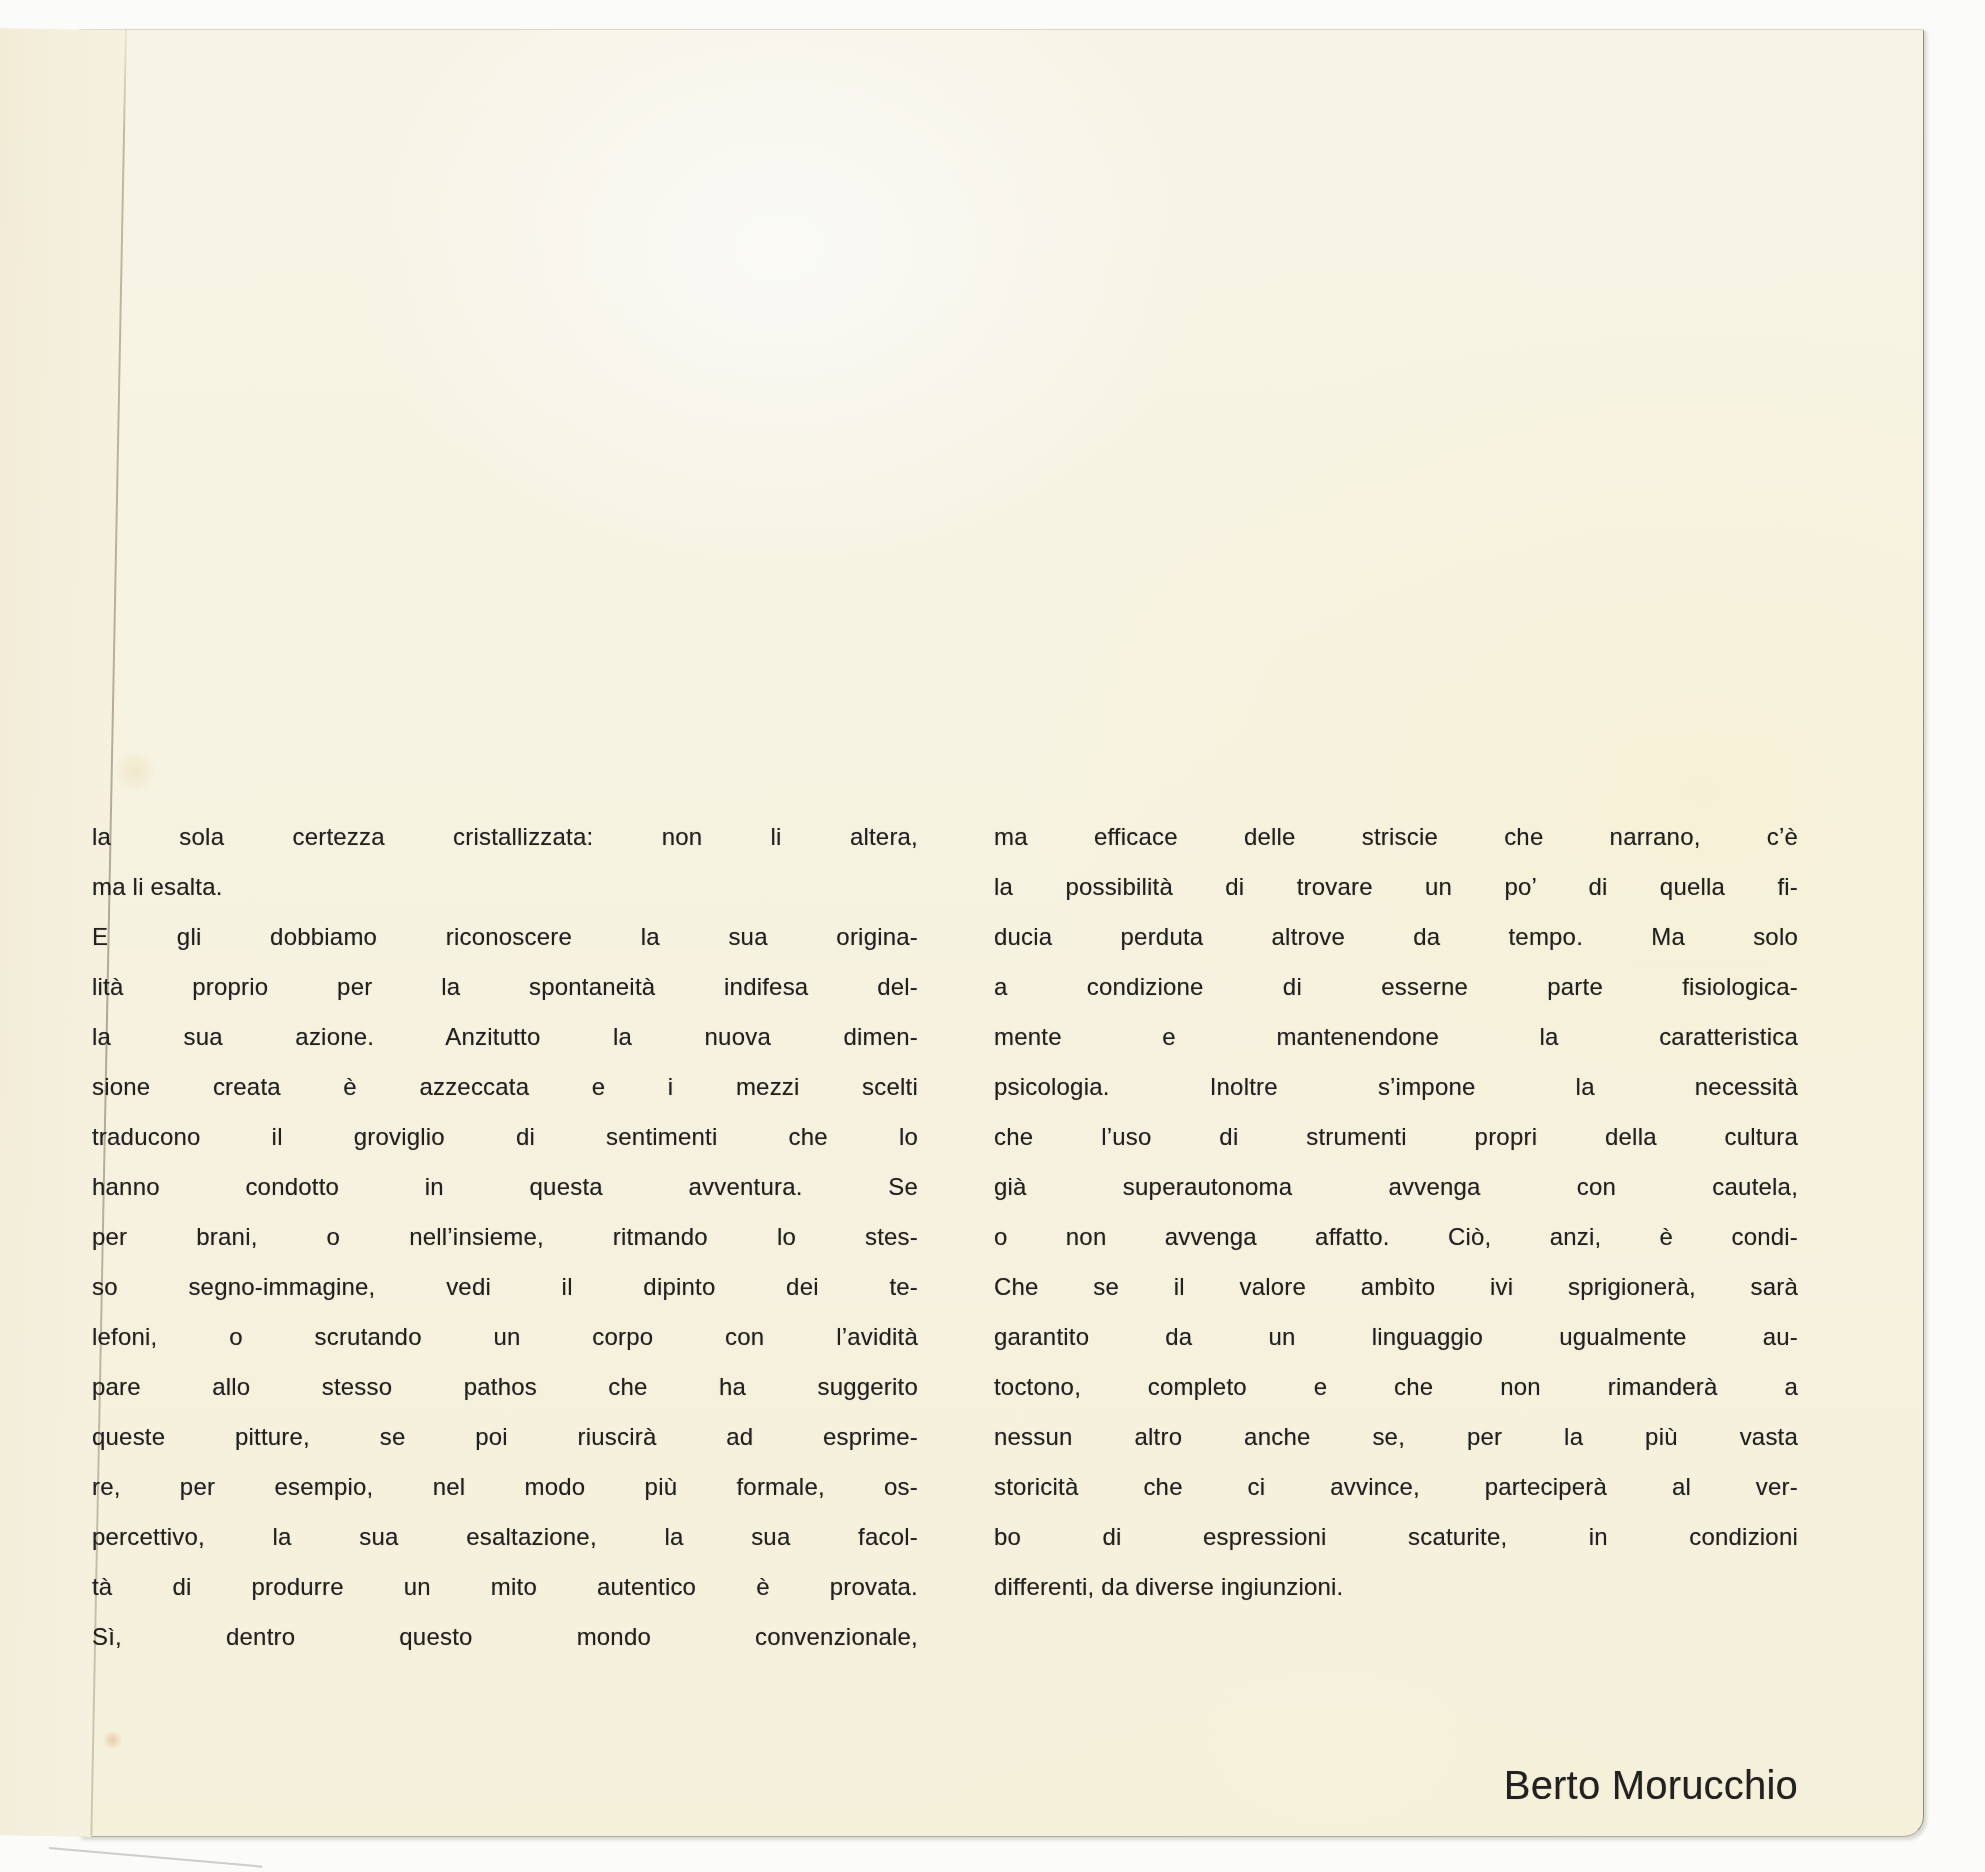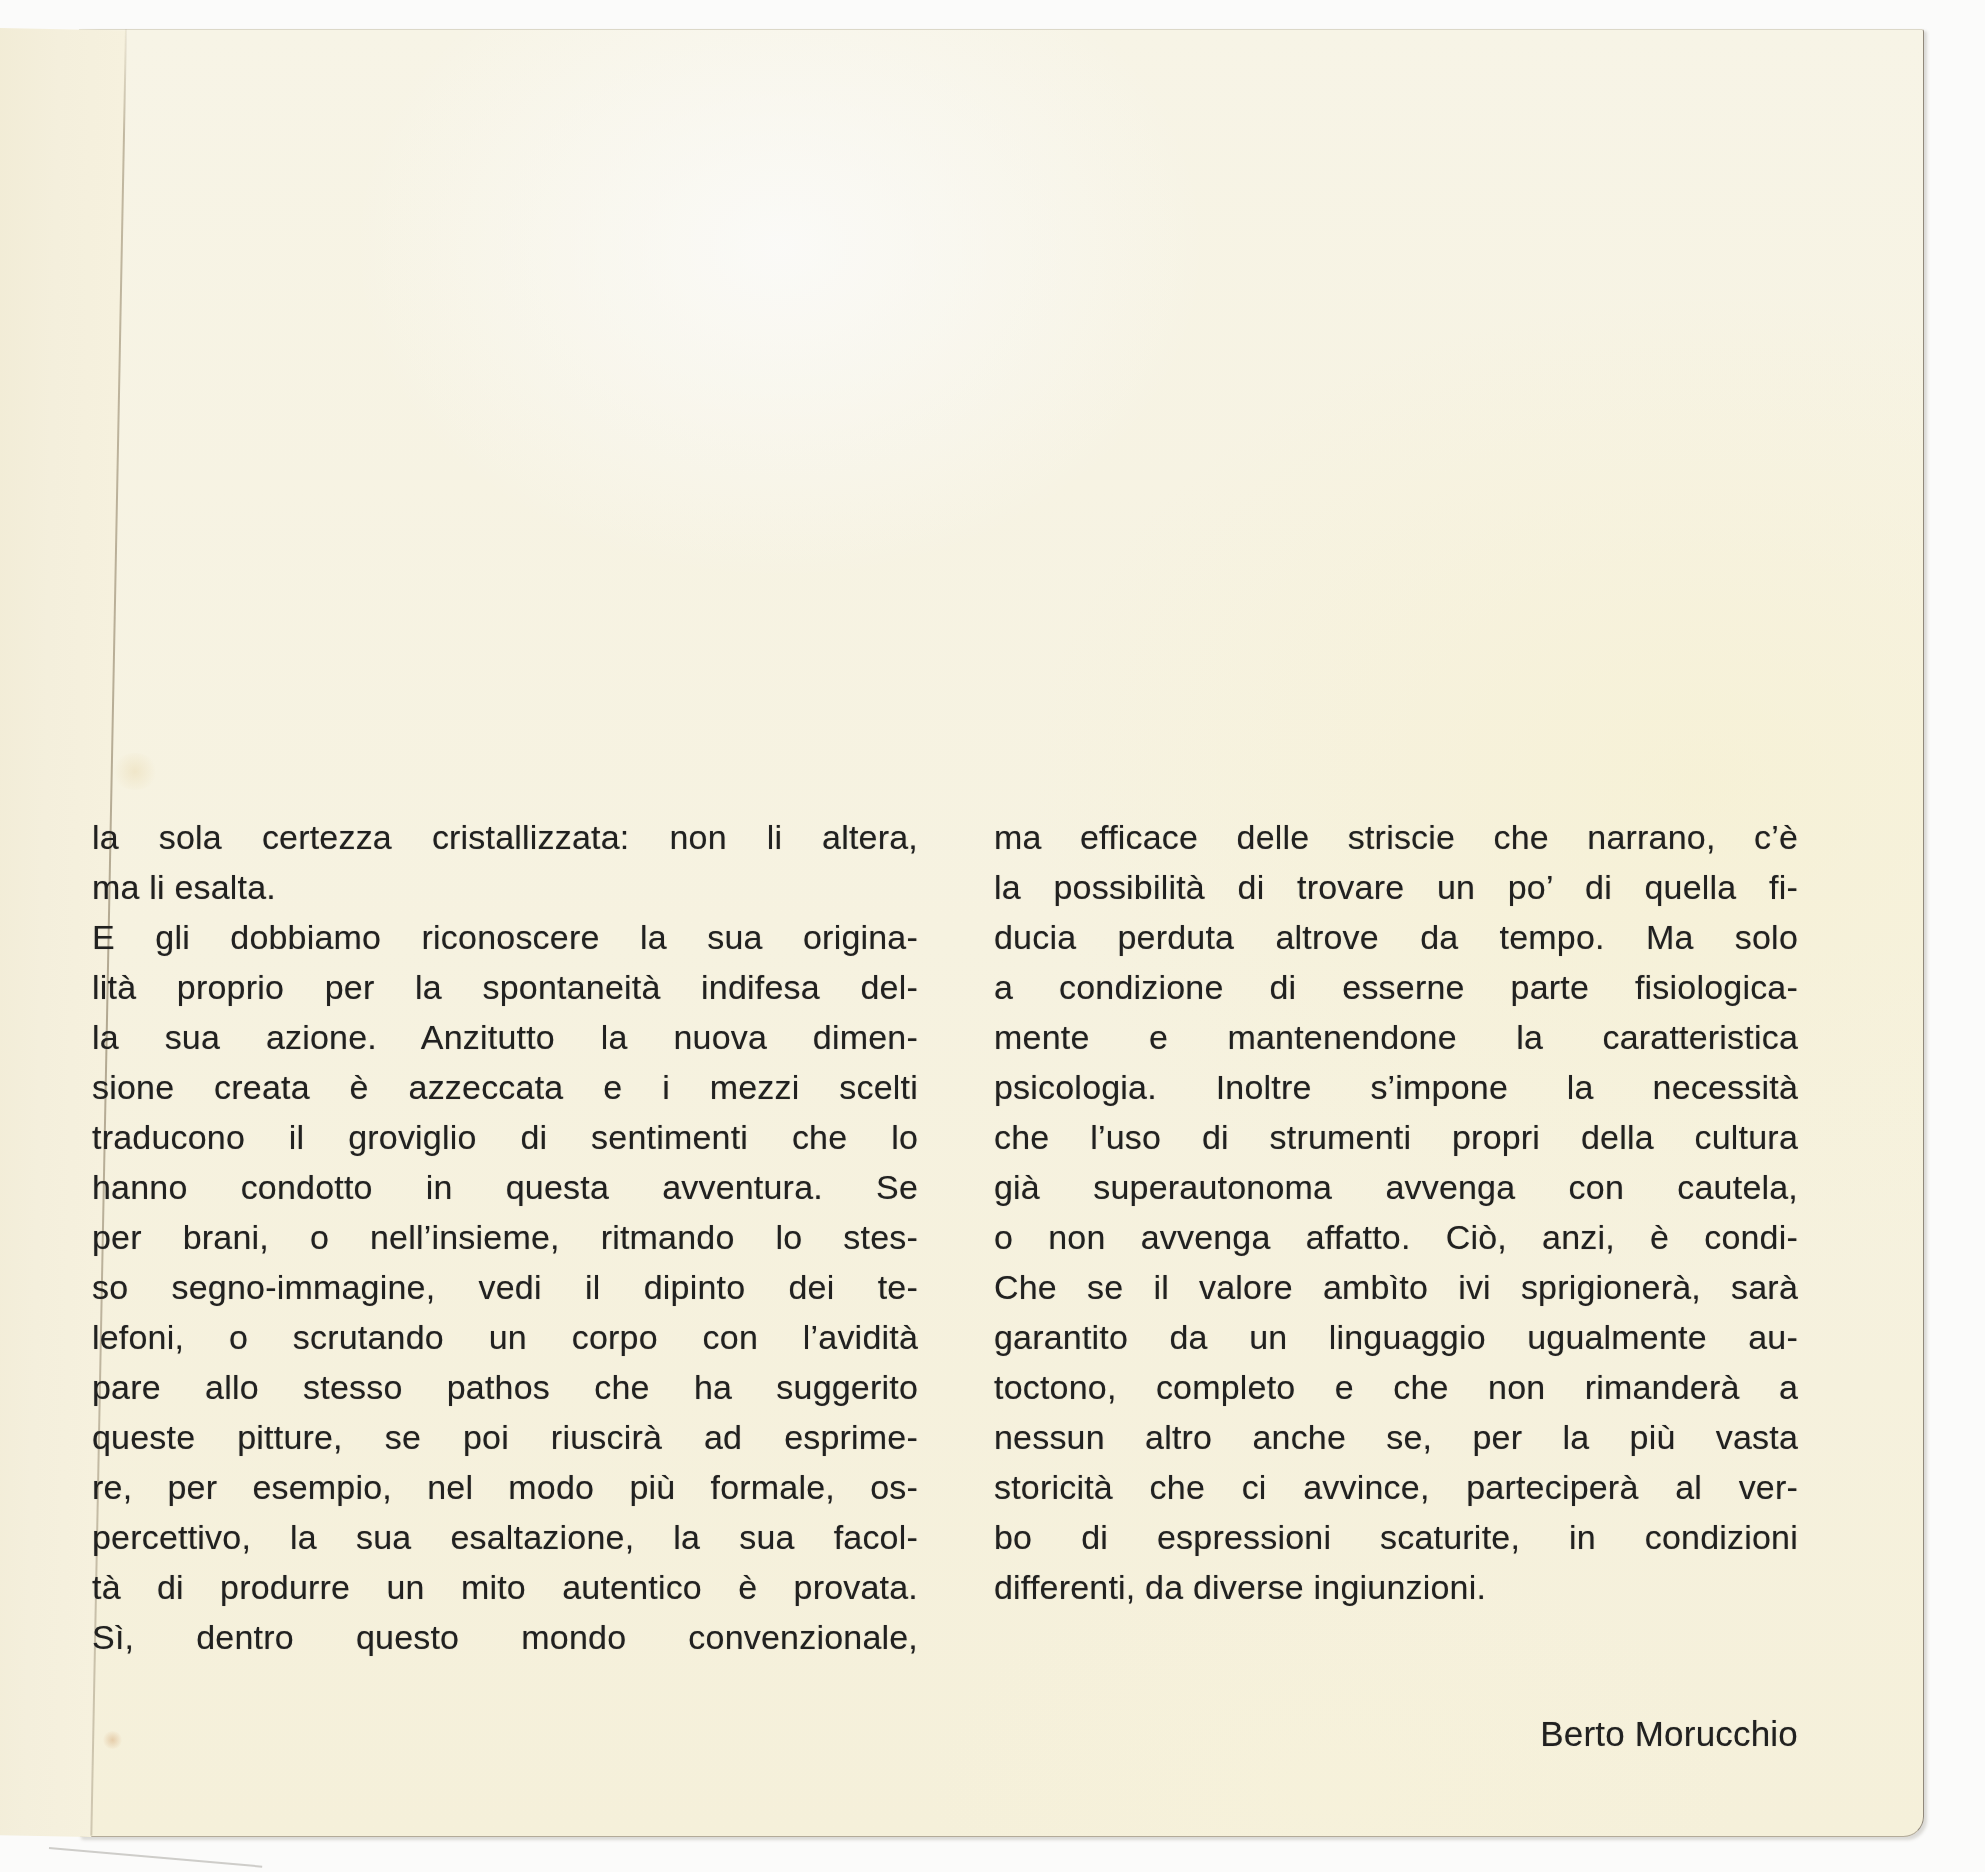--- a/index.html
+++ b/index.html
@@ -81,41 +81,41 @@
     transform: rotate(5deg);
     transform-origin: left center;
     background: rgba(150,148,142,0.45);
     z-index: 4;
   }
 
   
   .col {
     position: absolute;
     color: var(--ink);
-    font-size: 34px;
+    font-size: 24px;
     line-height: 50px;
     letter-spacing: 0.2px;
     text-shadow: 0 0 1px rgba(45,45,42,0.38);
     z-index: 5;
   }
   .col-left  { left: 92px; top: 812px; width: 826px; }
   .col-right { left: 994px; top: 812px; width: 804px; }
 
   .textline {
     text-align: justify;
     text-align-last: justify;
     white-space: normal;
   }
   .textline.endline { text-align-last: left; }
 
   .signature {
     position: absolute;
-    left: 994px; top: 1709px; width: 804px;
+    left: 994px; top: 1760px; width: 804px;
     color: var(--ink);
-    font-size: 35px;
+    font-size: 40px;
     line-height: 50px;
     letter-spacing: 0.2px;
     text-align: right;
     text-shadow: 0 0 1px rgba(45,45,42,0.38);
     z-index: 5;
   }
 </style>
 </head>
 <body>
 

